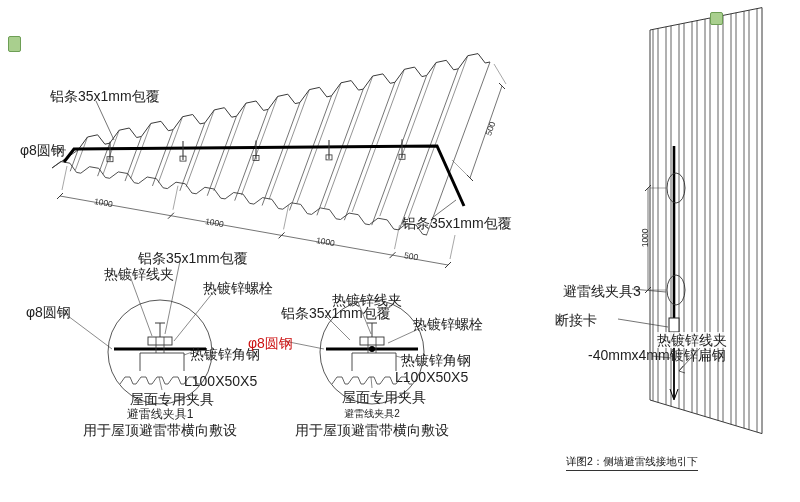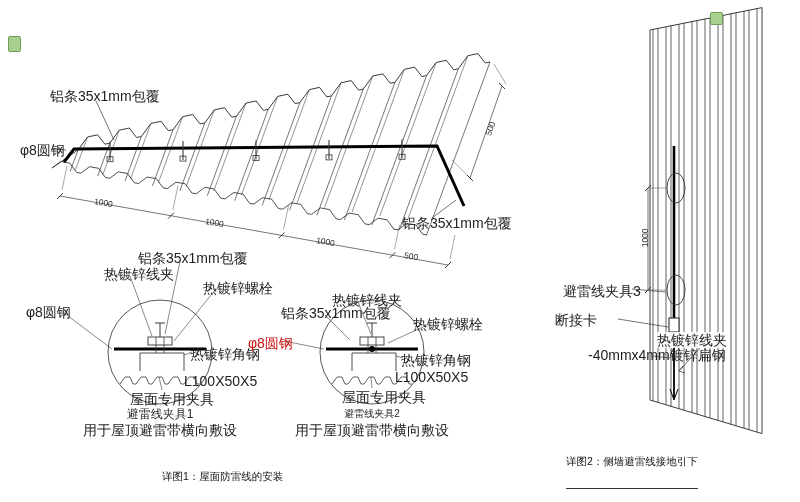--- a/index.html
+++ b/index.html
@@ -12,21 +12,21 @@
   .rot10{transform:rotate(10deg);transform-origin:left center}
   .rotm70{transform:rotate(-70deg);transform-origin:center}
   .rotm90{transform:rotate(-90deg);transform-origin:center}
   .center{transform:translateX(-50%)}
   .red{color:#cc1111}
   .onwall{background:rgba(255,255,255,0.85);padding:0 1px}
   .watermark{position:absolute;left:230px;top:228px;font-size:29px;letter-spacing:2px;
     white-space:nowrap;pointer-events:none;color:rgba(170,170,170,0.35);
     -webkit-text-stroke:1px rgba(130,130,130,0.7)}
   .caption{position:absolute;font-size:10.5px;color:#111;border-bottom:1px solid #333;
-    padding-bottom:19px;white-space:nowrap}
+    padding-bottom:1px;white-space:nowrap}
   .stamp{position:absolute;border-radius:2px;background:#a9cf8e;border:1px solid #6d9e55}
   .stamp-left{left:8px;top:36px;width:13px;height:16px}
   .stamp-right{left:710px;top:12px;width:13px;height:13px}
 </style>
 </head>
 <body>
 
 <div class="canvas">
 
   <svg id="line-art" width="800" height="502" viewBox="0 0 800 502">
@@ -211,15 +211,14 @@
   <div class="lbl" style="left:342px;top:389px">屋面专用夹具</div>
   <div class="lbl center" style="left:372px;top:408px;font-size:10px">避雷线夹具2</div>
   <div class="lbl center" style="left:372px;top:422px">用于屋顶避雷带横向敷设</div>
 
   <div class="lbl dim rotm90" style="left:636px;top:233px">1000</div>
   <div class="lbl" style="left:563px;top:283px">避雷线夹具3</div>
   <div class="lbl" style="left:555px;top:312px">断接卡</div>
   <div class="lbl onwall" style="left:656px;top:332px">热镀锌线夹</div>
   <div class="lbl" style="left:588px;top:347px">-40mmx4mm镀锌扁钢</div>
 
-  <div class="caption" style="left:162px;top:470px">详图1：屋面防雷线的安装</div>
   <div class="caption" style="left:566px;top:455px">详图2：侧墙避雷线接地引下</div>
 </div>
 
 </body></html>

